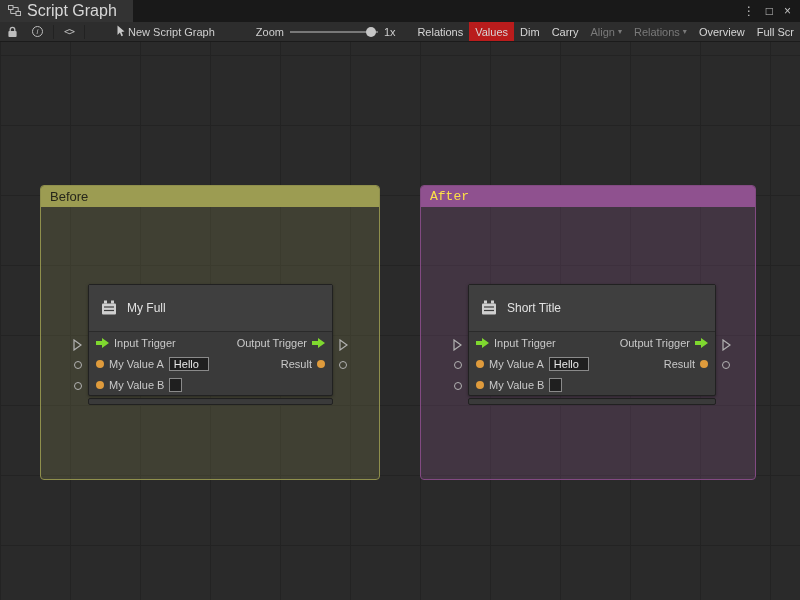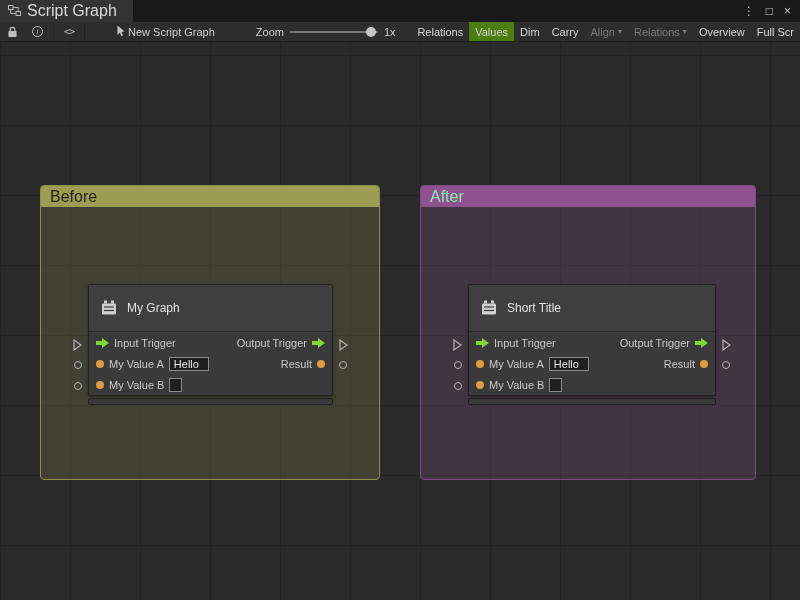--- a/index.html
+++ b/index.html
@@ -19,32 +19,32 @@
   .tb-sep{width:1px;height:14px;background:#222;margin:0 3px}
   .info-circle{display:inline-flex;align-items:center;justify-content:center;width:11px;height:11px;border:1px solid #bdbdbd;border-radius:50%;font-size:8px;color:#bdbdbd;font-style:italic}
   .code-glyph{font-family:"DejaVu Sans Mono",monospace;font-size:10px;color:#bdbdbd;letter-spacing:-1px}
   .graph-name-wrap{display:flex;align-items:center;gap:2px;margin-left:28px;color:#cfcfcf}
   .zoom-label{margin-left:41px}
   .zoom-slider{position:relative;width:88px;height:20px;margin:0 6px}
   .zoom-track{position:absolute;left:0;right:0;top:9px;height:2px;background:#787878}
   .zoom-knob{position:absolute;top:5px;left:76px;width:10px;height:10px;border-radius:50%;background:#c6c6c6}
   .tb-right{margin-left:auto;display:flex;align-items:center;height:28px}
   .tbtn{display:flex;align-items:center;gap:3px;height:20px;padding:0 6px;color:#d6d6d6;cursor:default}
-  .tbtn.active{background:#4d7c0f}
+  .tbtn.active{background:#b91c1c}
   .tbtn.disabled{color:#7a7a7a}
   .dd-arrow{font-size:8px;line-height:1}
 
   
   .canvas{position:absolute;top:42px;left:0;right:0;bottom:0;background-color:#2a2a2a;
     background-image:linear-gradient(to right,#232323 1px,transparent 1px),linear-gradient(to bottom,#232323 1px,transparent 1px);
     background-size:70px 70px;background-position:0px 13px}
 
   
   .group{position:absolute;border:1px solid;border-radius:4px;overflow:hidden}
-  .group-header{height:21px;display:flex;align-items:center;padding:0 9px;font-size:16px}
+  .group-header{height:21px;display:flex;align-items:center;padding:0 9px;font-size:13px}
   .group-body{position:absolute;left:0;right:0;top:21px;bottom:0}
 
   
   .node-wrap{position:absolute}
   .node{position:relative;background:#3a3a3a;border:1px solid #212121;border-radius:2px;box-shadow:0 1px 3px rgba(0,0,0,.35)}
   .node-header{height:47px;display:flex;align-items:center;gap:8px;padding:0 10px;background:#3f3f3f;border-bottom:1px solid #2a2a2a}
   .node-title{font-size:12px;color:#e2e2e2}
   .node-icon{display:flex;align-items:center}
   .prow{height:21px;display:flex;align-items:center;gap:5px;padding:0 7px}
   .plabel{font-size:11px;color:#c9c9c9}
@@ -145,21 +145,21 @@
   <div class="canvas">
 
     <div class="group" style="left: 40px; top: 143px; width: 340px; height: 295px; border-color: rgb(143, 143, 76);">
       <div class="group-header" style="background: rgb(156, 156, 82); color: rgb(38, 38, 26);">
         <span>Before</span>
       </div>
       <div class="group-body" style="background: rgba(156, 156, 90, 0.2);"></div>
     </div>
 
     <div class="group" style="left: 420px; top: 143px; width: 336px; height: 295px; border-color: rgb(130, 74, 130);">
-      <div class="group-header" style="background: rgb(143, 81, 143); color: #86efac;">
+      <div class="group-header" style="background: rgb(143, 81, 143); color: #fde047; font-family: Liberation Mono, monospace;">
         <span>After</span>
       </div>
       <div class="group-body" style="background: rgba(165, 98, 165, 0.2);"></div>
     </div>
 
     <div class="node-wrap" style="left:88px;top:242px;width:245px">
       <span class="ext" style="left:-15px;top:53px">
         <svg width="9" height="12" viewBox="0 0 9 12">
             <path d="M1 1l7 5-7 5z" fill="none" stroke="#b2b2b2" stroke-width="1.2"></path>
           </svg>
@@ -177,21 +177,21 @@
         <div class="node-header">
           <span class="node-icon">
             <svg width="20" height="20" viewBox="0 0 20 20">
                 <rect x="5" y="2.5" width="3" height="3" fill="#cfcfcf"></rect>
                 <rect x="12" y="2.5" width="3" height="3" fill="#cfcfcf"></rect>
                 <rect x="3" y="5.5" width="14" height="11" rx="1" fill="#cfcfcf"></rect>
                 <line x1="5" y1="9" x2="15" y2="9" stroke="#3a3a3a" stroke-width="1.2"></line>
                 <line x1="5" y1="12.5" x2="15" y2="12.5" stroke="#3a3a3a" stroke-width="1.2"></line>
               </svg>
           </span>
-          <span class="node-title">My Graph</span>
+          <span class="node-title">My Full</span>
         </div>
         <div class="prow">
           <span class="pin-arrow">
               <svg width="13" height="10" viewBox="0 0 13 10">
                 <path d="M0 3h6V0l7 5-7 5V7H0z" fill="#7fd82f"></path>
               </svg>
             </span>
           <span class="plabel">Input Trigger</span>
           <span class="grow"></span>
           <span class="plabel">Output Trigger</span>

